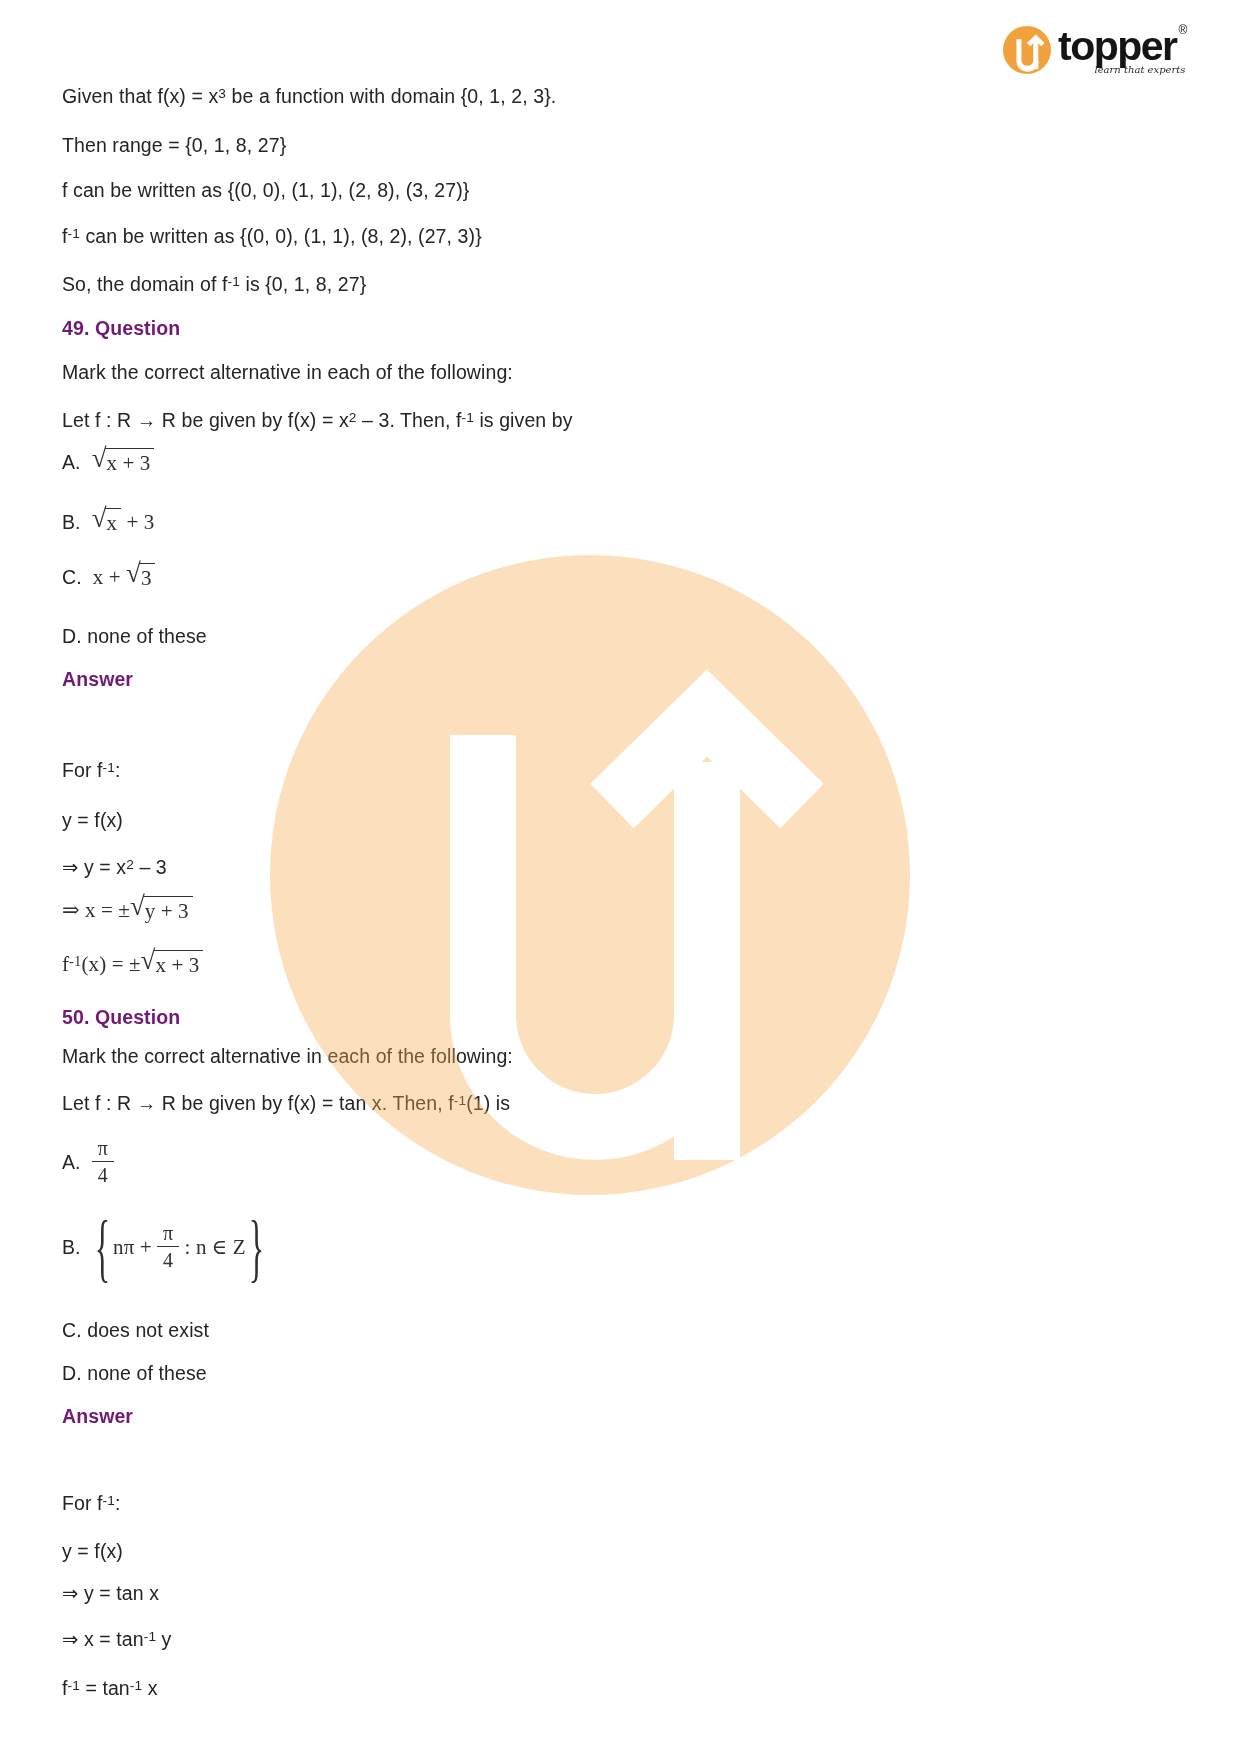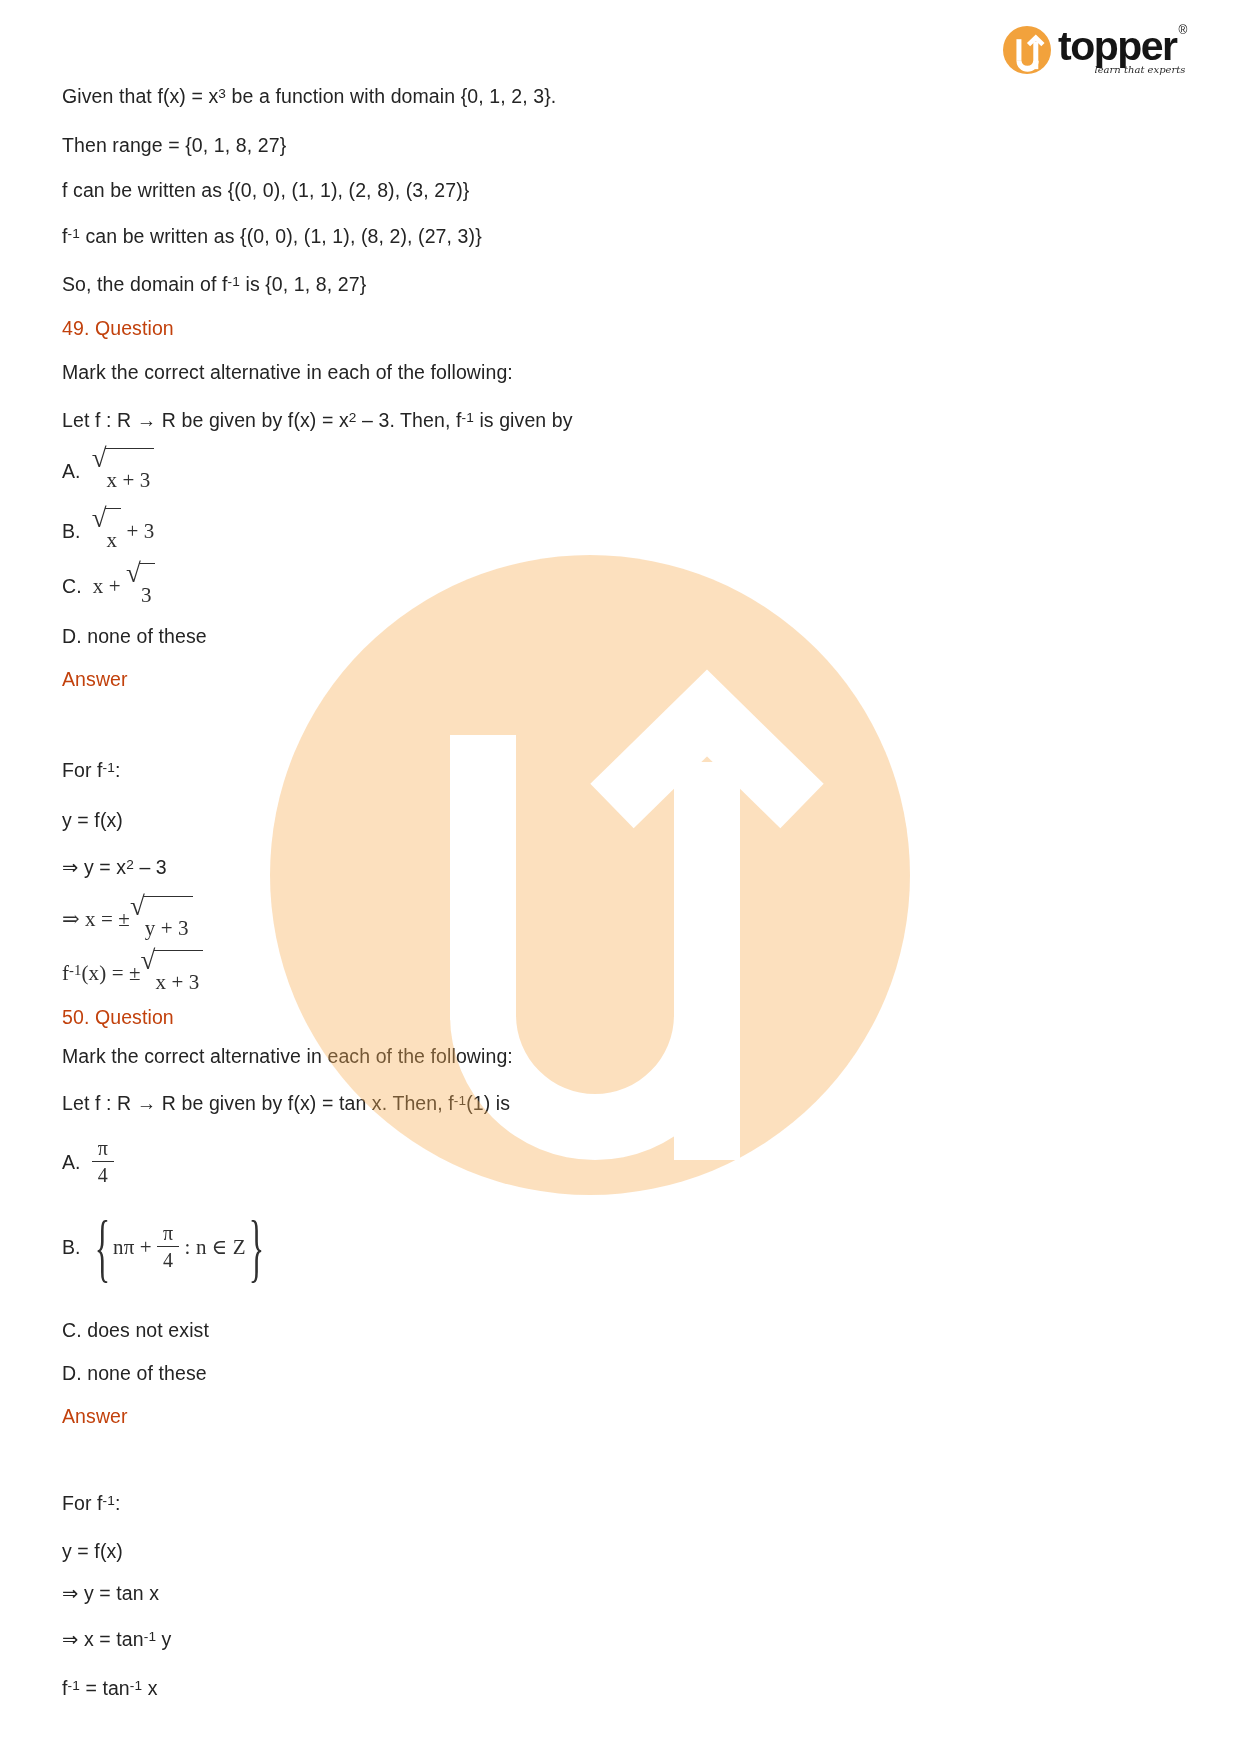--- a/index.html
+++ b/index.html
@@ -1,26 +1,26 @@
 <!DOCTYPE html>
 <html><head>
 <meta charset="utf-8">
 <style>
   html,body{margin:0;padding:0;background:#fff;}
   .page{position:relative;width:1240px;height:1755px;background:#ffffff;overflow:hidden;
         font-family:"Liberation Sans",sans-serif;color:#242424;}
   .line{position:absolute;left:62px;font-size:19.5px;line-height:26px;letter-spacing:.1px;white-space:pre;margin-top:28px;}
-  .bold{font-weight:400;color:#c2410c;}
+  .bold{font-weight:700;color:#701a75;}
   sup{font-size:70%;line-height:0;vertical-align:5px;}
   .opt{display:flex;align-items:center;gap:11px;}
   .math{font-family:"Liberation Serif","DejaVu Serif",serif;font-size:21px;color:#303030;
         display:inline-flex;align-items:center;white-space:pre;}
   .sqrt{display:inline-flex;}
   .rsign{font-size:27px;line-height:1;align-self:flex-start;margin-right:-2px;transform:translateY(-3px);}
-  .rcand{border-top:1.7px solid #303030;padding:18px 4px 0 2px;}
+  .rcand{border-top:1.7px solid #303030;padding:1px 4px 0 2px;}
   .frac{display:inline-flex;flex-direction:column;align-items:center;font-size:20px;line-height:1.2;}
   .num{border-bottom:1.7px solid #303030;padding:0 6px 1px;}
   .den{padding-top:1px;}
   .bigbrace{font-family:"Liberation Serif",serif;display:inline-block;font-size:32px;
             transform:scaleY(2.35);margin:0 3px;font-weight:400;}
   .watermark{position:absolute;left:0;top:0;z-index:5;pointer-events:none;}
   .logo{position:absolute;left:1003px;top:22px;display:flex;align-items:flex-start;z-index:2;}
   .logo-mark{width:48px;height:48px;margin-top:4px;}
   .logo-text-wrap{margin-left:7px;position:relative;}
   .brand{font-size:41px;font-weight:700;letter-spacing:-1.5px;color:#151515;line-height:48px;text-align:right;}

